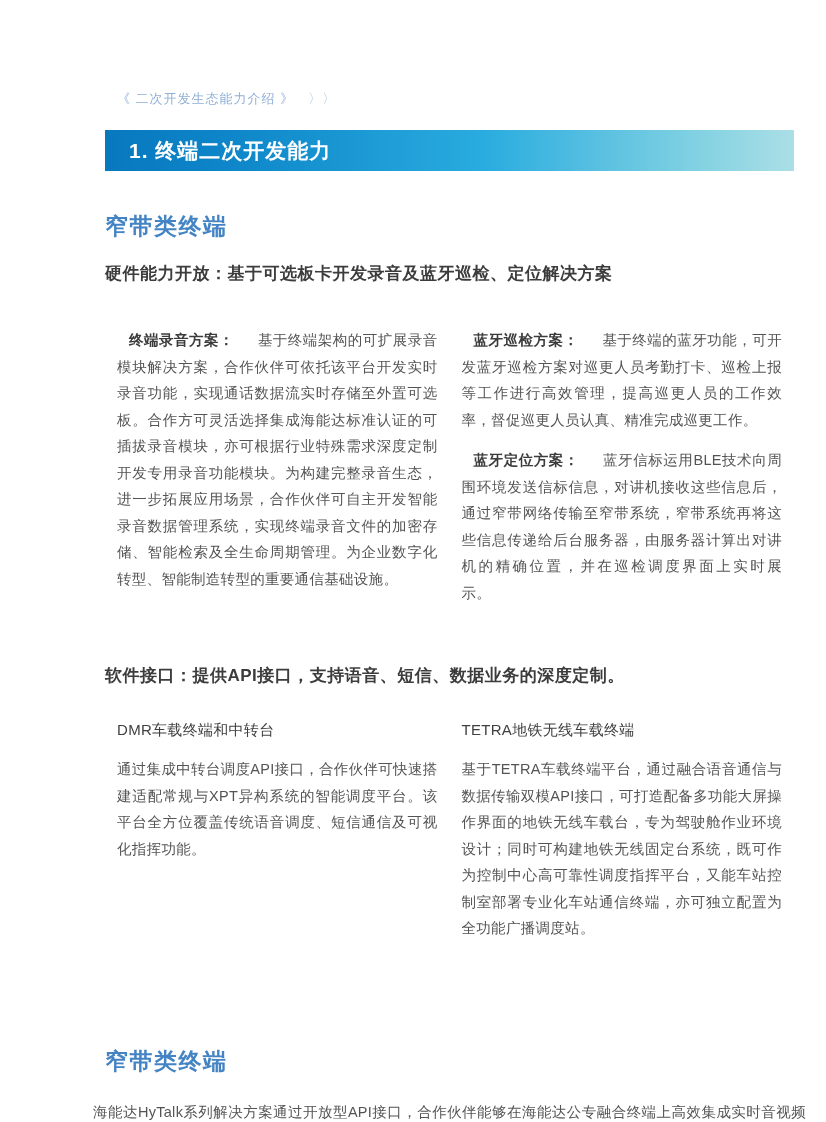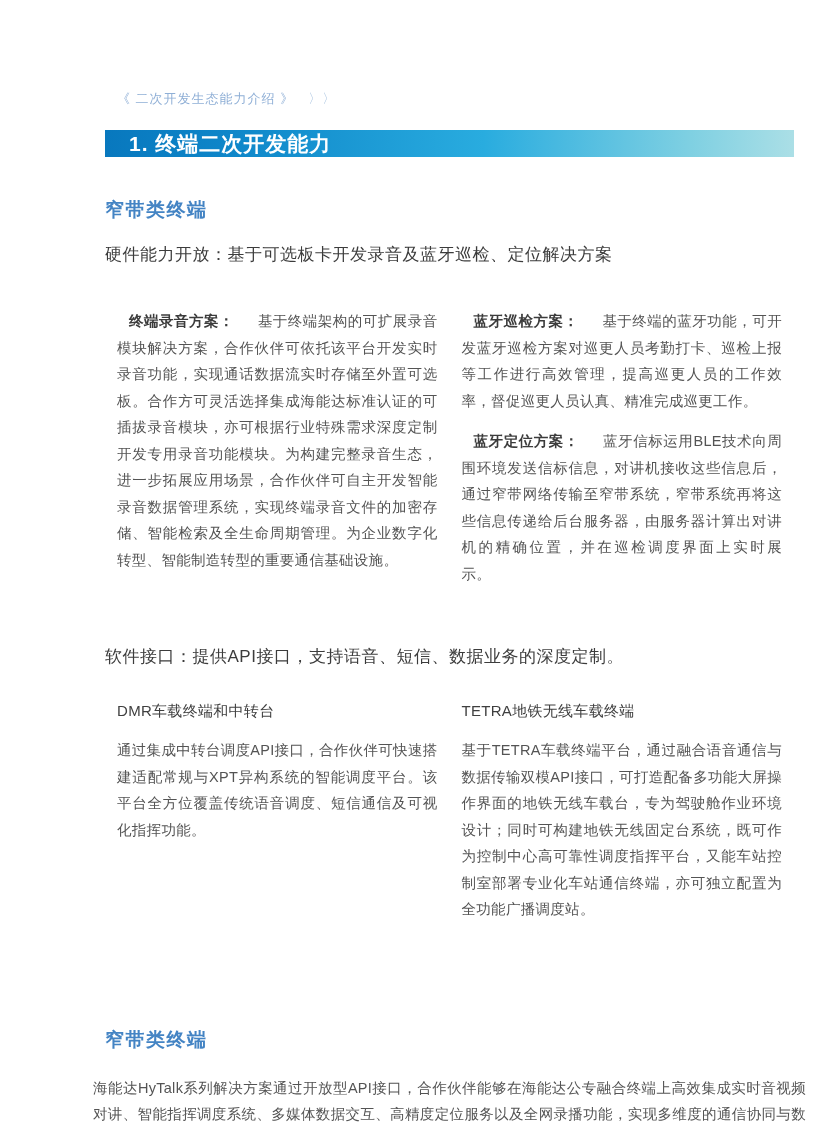--- a/index.html
+++ b/index.html
@@ -20,34 +20,34 @@
     font-family:"Liberation Sans","DejaVu Sans",sans-serif;
   }
   .page{padding:42px 56px 0 57px;width:826px;height:1122px;}
 
   .breadcrumb{
     font-size:13px;letter-spacing:1px;color:var(--breadcrumb-blue);
   }
   .breadcrumb .chevrons{color:var(--breadcrumb-chevron);margin-left:2px;}
 
   .banner{
-    margin-top:22px;height:27px;display:flex;align-items:center;
+    margin-top:22px;height:41px;display:flex;align-items:center;
     padding-left:12px;
     background:linear-gradient(90deg,var(--banner-start) 0%,#0e86c9 18%,var(--banner-mid) 55%,#7fd0e2 85%,var(--banner-end) 100%);
   }
   .banner-title{
     color:var(--banner-text);font-size:21px;font-weight:700;letter-spacing:1px;
   }
 
   .blue-title{
-    margin-top:40px;font-size:19px;font-weight:700;
+    margin-top:40px;font-size:23px;font-weight:700;
     color:var(--accent-blue);letter-spacing:1.5px;
   }
   .sub-title{
-    margin-top:20px;font-size:17px;font-weight:400;
+    margin-top:20px;font-size:17px;font-weight:700;
     color:var(--heading-text);letter-spacing:0.5px;
   }
 
   .cols{display:flex;margin-top:30px;}
   .col{flex:1;min-width:0;}
 
   p.body{
     font-size:14.5px;line-height:26.5px;color:var(--body-text);
     text-align:justify;letter-spacing:0.3px;margin:0 0 14px 0;
   }

